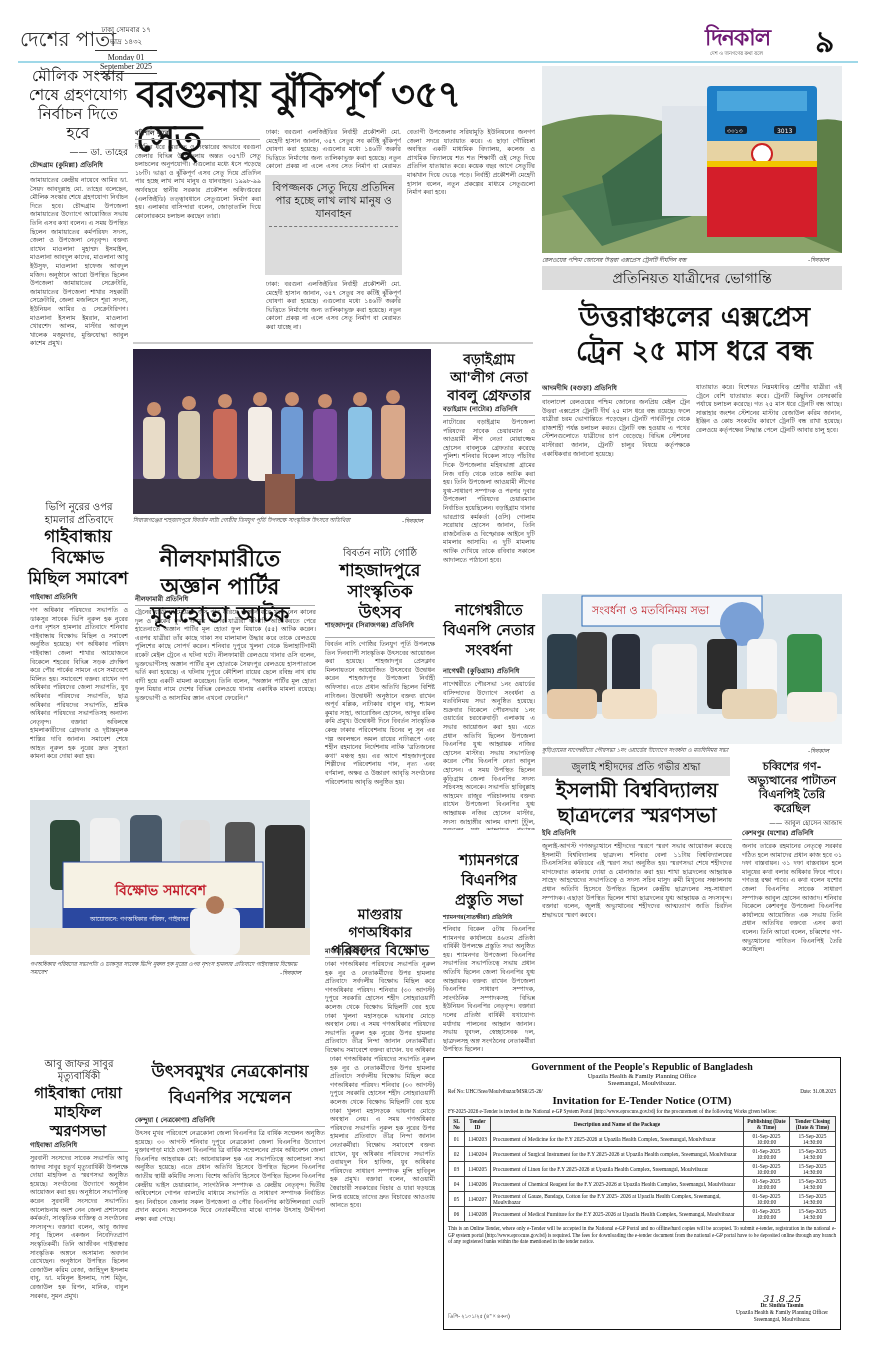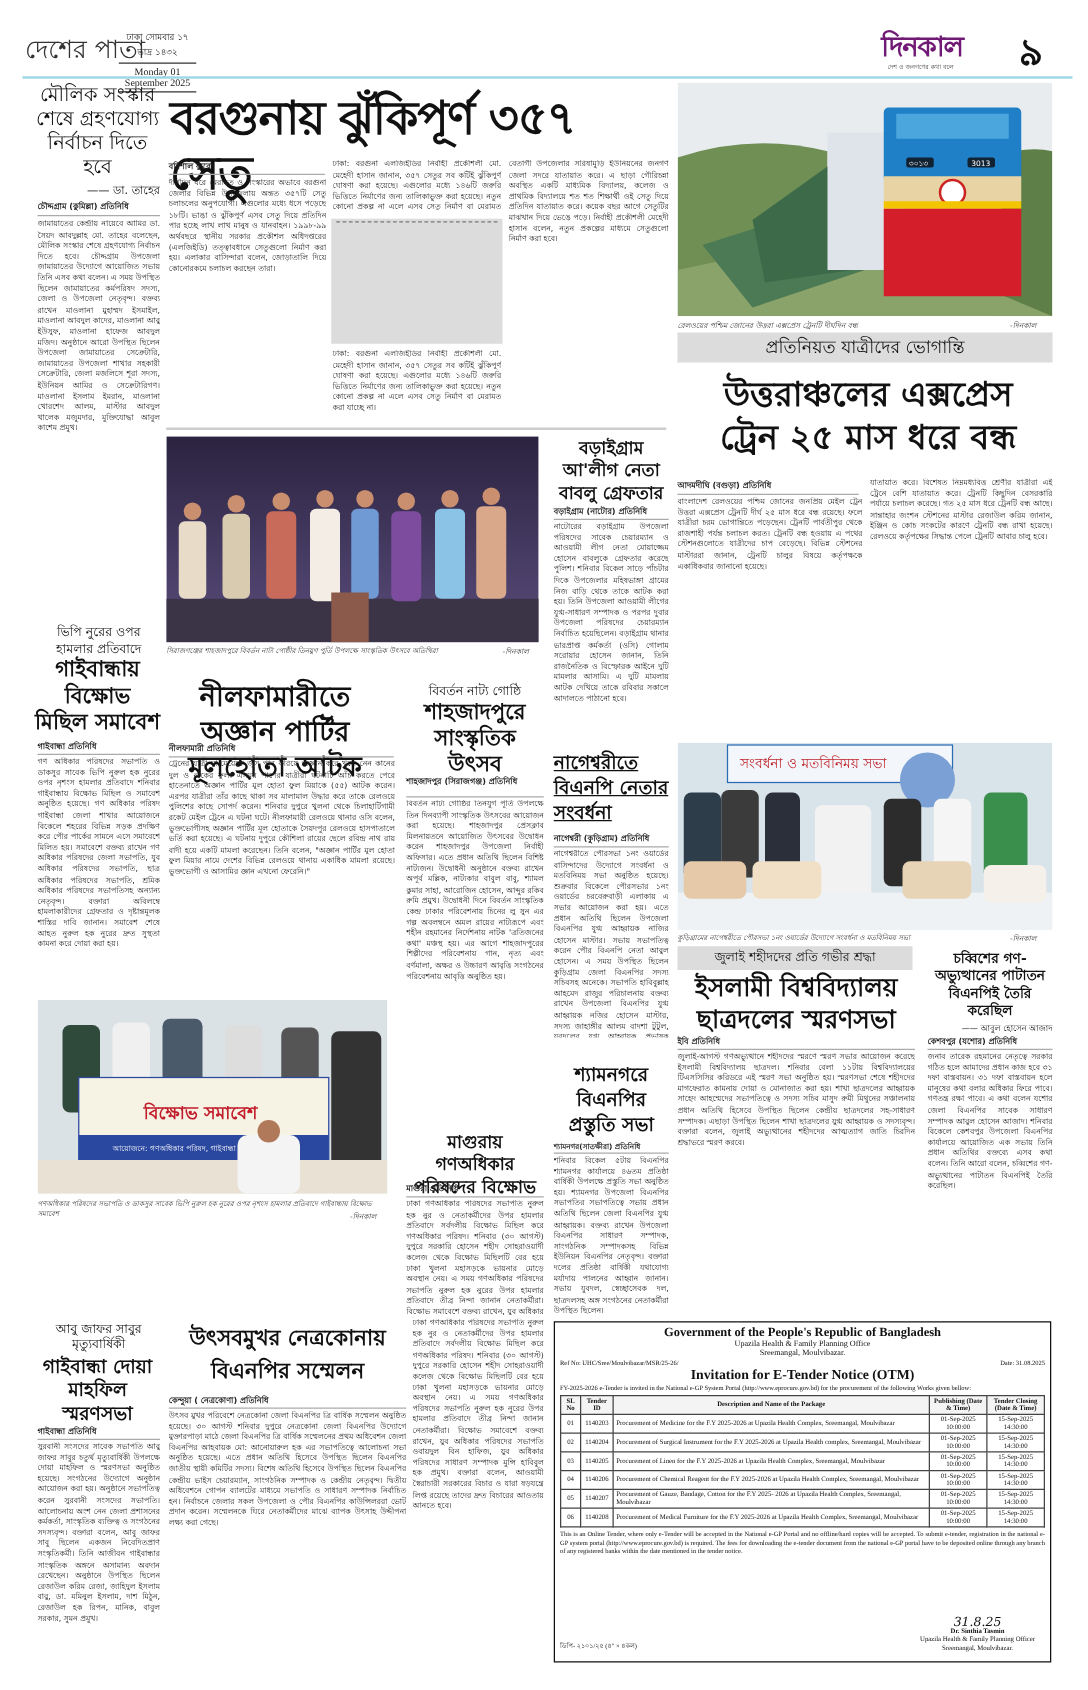--- a/index.html
+++ b/index.html
@@ -59,20 +59,21 @@
 <div class="abs txt" style="left:30px;top:176px;width:98px;height:210px;">জামায়াতের কেন্দ্রীয় নায়েবে আমির ডা. সৈয়দ আবদুল্লাহ মো. তাহের বলেছেন, মৌলিক সংস্কার শেষে গ্রহণযোগ্য নির্বাচন দিতে হবে। চৌদ্দগ্রাম উপজেলা জামায়াতের উদ্যোগে আয়োজিত সভায় তিনি এসব কথা বলেন। এ সময় উপস্থিত ছিলেন জামায়াতের কর্মপরিষদ সদস্য, জেলা ও উপজেলা নেতৃবৃন্দ। বক্তব্য রাখেন মাওলানা মুহাম্মদ ইসমাইল, মাওলানা আবদুল কাদের, মাওলানা আবু ইউসুফ, মাওলানা হাফেজ আবদুল মজিদ। অনুষ্ঠানে আরো উপস্থিত ছিলেন উপজেলা জামায়াতের সেক্রেটারি, জামায়াতের উপজেলা শাখার সহকারী সেক্রেটারি, জেলা মজলিসে শূরা সদস্য, ইউনিয়ন আমির ও সেক্রেটারিগণ। মাওলানা ইসলাম ইমরান, মাওলানা খোরশেদ আলম, মাস্টার আবদুল খালেক মজুমদার, মুক্তিযোদ্ধা আবুল কাশেম প্রমুখ।</div>
 
 <div class="abs h-xl" style="left:136px;top:73px;width:400px;font-size:37px;">বরগুনায় ঝুঁকিপূর্ণ ৩৫৭ সেতু</div>
 <div class="abs byline" style="left:135px;top:128px;">বরিশাল ব্যুরো</div>
 <div class="abs rule-light" style="left:135px;top:139px;width:125px;"></div>
 <div class="abs txt" style="left:135px;top:143px;width:126px;height:195px;">দীর্ঘদিন ধরে মেরামত ও সংস্কারের অভাবে বরগুনা জেলার বিভিন্ন উপজেলায় অন্তত ৩৫৭টি সেতু চলাচলের অনুপযোগী। এগুলোর মধ্যে ধসে পড়েছে ১৮টি। ভাঙা ও ঝুঁকিপূর্ণ এসব সেতু দিয়ে প্রতিদিন পার হচ্ছে লাখ লাখ মানুষ ও যানবাহন। ১৯৯৮-৯৯ অর্থবছরে স্থানীয় সরকার প্রকৌশল অধিদপ্তরের (এলজিইডি) তত্ত্বাবধানে সেতুগুলো নির্মাণ করা হয়। এলাকার বাসিন্দারা বলেন, জোড়াতালি দিয়ে কোনোরকমে চলাচল করছেন তারা।</div>
 <div class="abs txt" style="left:266px;top:128px;width:135px;height:40px;">ঢাকা: বরগুনা এলজিইডির নির্বাহী প্রকৌশলী মো. মেহেদী হাসান জানান, ৩৫৭ সেতুর সব কটিই ঝুঁকিপূর্ণ ঘোষণা করা হয়েছে। এগুলোর মধ্যে ১৪৬টি জরুরি ভিত্তিতে নির্মাণের জন্য তালিকাভুক্ত করা হয়েছে। নতুন কোনো প্রকল্প না এলে এসব সেতু নির্মাণ বা মেরামত করা যাচ্ছে না।</div>
 <div class="abs txt" style="left:407px;top:128px;width:128px;height:210px;">বেতাগী উপজেলার সরিষামুড়ি ইউনিয়নের জনগণ জেলা সদরে যাতায়াত করে। এ ছাড়া গৌরিচন্না অবস্থিত একটি মাধ্যমিক বিদ্যালয়, কলেজ ও প্রাথমিক বিদ্যালয়ে শত শত শিক্ষার্থী ওই সেতু দিয়ে প্রতিদিন যাতায়াত করে। কয়েক বছর আগে সেতুটির মাঝখান দিয়ে ভেঙে পড়ে। নির্বাহী প্রকৌশলী মেহেদী হাসান বলেন, নতুন প্রকল্পের মাধ্যমে সেতুগুলো নির্মাণ করা হবে।</div>
 
 <div class="abs greybox" style="left:265px;top:175px;width:137px;height:100px;">
+  <div style="padding:6px 4px 4px;text-align:center;font-size:10.5px;line-height:13px;">বিপজ্জনক সেতু দিয়ে প্রতিদিন পার হচ্ছে লাখ লাখ মানুষ ও যানবাহন</div>
   <div style="border-top:1px dashed #777;margin:2px 4px;"></div>
 </div>
 <div class="abs txt" style="left:266px;top:280px;width:135px;height:58px;">ঢাকা: বরগুনা এলজিইডির নির্বাহী প্রকৌশলী মো. মেহেদী হাসান জানান, ৩৫৭ সেতুর সব কটিই ঝুঁকিপূর্ণ ঘোষণা করা হয়েছে। এগুলোর মধ্যে ১৪৬টি জরুরি ভিত্তিতে নির্মাণের জন্য তালিকাভুক্ত করা হয়েছে। নতুন কোনো প্রকল্প না এলে এসব সেতু নির্মাণ বা মেরামত করা যাচ্ছে না।</div>
 
 <div class="abs photo" style="left:542px;top:66px;width:300px;height:187px;">
   <svg width="300" height="187" viewBox="0 0 300 187">
     <rect width="300" height="187" fill="#e8ecef"></rect>
     <path d="M0 60 Q60 40 120 55 L120 187 L0 187 Z" fill="#6f8f55"></path>
     <path d="M250 60 Q280 50 300 55 L300 187 L250 187 Z" fill="#5e7f48"></path>
     <path d="M0 150 L140 120 L300 187 L0 187 Z" fill="#8aa36a"></path>
@@ -153,21 +154,21 @@
 <div class="abs byline" style="left:135px;top:594px;">নীলফামারী প্রতিনিধি</div>
 <div class="abs rule-light" style="left:135px;top:605px;width:180px;"></div>
 <div class="abs txt" style="left:135px;top:608px;width:181px;height:187px;">ট্রেনের যাত্রী মা-মেয়েকে জুস পান করিয়ে অজ্ঞান করে খুলে নেন কানের দুল ও নাকের ফুল। এসময় পাশের যাত্রীরা ঘটনাটি আঁচ করতে পেরে হাতেনাতে অজ্ঞান পার্টির মূল হোতা ফুল মিয়াকে (৫৫) আটক করেন। এরপর যাত্রীরা তাঁর কাছে থাকা সব মালামাল উদ্ধার করে তাকে রেলওয়ে পুলিশের কাছে সোপর্দ করেন। শনিবার দুপুরে খুলনা থেকে চিলাহাটিগামী রকেট মেইল ট্রেনে এ ঘটনা ঘটে। নীলফামারী রেলওয়ে থানার ওসি বলেন, ভুক্তভোগীসহ অজ্ঞান পার্টির মূল হোতাকে সৈয়দপুর রেলওয়ে হাসপাতালে ভর্তি করা হয়েছে। এ ঘটনায় দুপুরে কৌশিলা রায়ের ছেলে রবিন্দ্র নাথ রায় বাদী হয়ে একটি মামলা করেছেন। তিনি বলেন, "অজ্ঞান পার্টির মূল হোতা ফুল মিয়ার নামে দেশের বিভিন্ন রেলওয়ে থানায় একাধিক মামলা রয়েছে। ভুক্তভোগী ও আসামির জ্ঞান এখনো ফেরেনি।"</div>
 
 <div class="abs" style="left:325px;top:545px;width:110px;text-align:center;font-size:10px;">বিবর্তন নাট্য গোষ্ঠি</div>
 <div class="abs h-md" style="left:325px;top:560px;width:110px;text-align:center;font-size:17px;line-height:21px;font-weight:800;">শাহজাদপুরে সাংস্কৃতিক উৎসব</div>
 <div class="abs byline" style="left:325px;top:620px;">শাহজাদপুর (সিরাজগঞ্জ) প্রতিনিধি</div>
 <div class="abs rule-light" style="left:325px;top:637px;width:110px;"></div>
 <div class="abs txt" style="left:325px;top:640px;width:110px;height:200px;">বিবর্তন নাট্য গোষ্ঠির তিনযুগ পূর্তি উপলক্ষে তিন দিনব্যাপী সাংস্কৃতিক উৎসবের আয়োজন করা হয়েছে। শাহজাদপুর প্রেসক্লাব মিলনায়তনে আয়োজিত উৎসবের উদ্বোধন করেন শাহজাদপুর উপজেলা নির্বাহী অফিসার। এতে প্রধান অতিথি ছিলেন বিশিষ্ট নাট্যজন। উদ্বোধনী অনুষ্ঠানে বক্তব্য রাখেন অপূর্ব মল্লিক, নাট্যকার বাবুল বাবু, শ্যামল কুমার সাহা, আরোজিন হোসেন, আব্দুর রকিব রুমি প্রমুখ। উদ্বোধনী দিনে বিবর্তন সাংস্কৃতিক কেন্দ্র ঢাকার পরিবেশনায় চিনের লু সুন এর গল্প অবলম্বনে অমল রায়ের নাট্যরূপে এবং শহীন রহমানের নির্দেশনায় নাটক 'ত্রতিজনের কথা' মঞ্চস্থ হয়। এর আগে শাহজাদপুরের শিল্পীদের পরিবেশনায় গান, নৃত্য এবং বর্ণমালা, অক্ষর ও উচ্চারণ আবৃত্তি সংগঠনের পরিবেশনায় আবৃত্তি অনুষ্ঠিত হয়।</div>
 
-<div class="abs h-md" style="left:443px;top:600px;width:92px;font-size:15px;line-height:20px;font-weight:700;text-decoration:underline;">নাগেশ্বরীতে বিএনপি নেতার সংবর্ধনা</div>
+<div class="abs h-md" style="left:443px;top:600px;width:92px;text-align:center;font-size:15px;line-height:20px;font-weight:700;">নাগেশ্বরীতে বিএনপি নেতার সংবর্ধনা</div>
 <div class="abs byline" style="left:443px;top:666px;">নাগেশ্বরী (কুড়িগ্রাম) প্রতিনিধি</div>
 <div class="abs rule-light" style="left:443px;top:677px;width:92px;"></div>
 <div class="abs txt" style="left:443px;top:680px;width:92px;height:150px;">নাগেশ্বরীতে পৌরসভা ১নং ওয়ার্ডের বাসিন্দাদের উদ্যোগে সংবর্ধনা ও মতবিনিময় সভা অনুষ্ঠিত হয়েছে। শুক্রবার বিকেলে পৌরসভার ১নং ওয়ার্ডের চরবেরুবাড়ী এলাকায় এ সভার আয়োজন করা হয়। এতে প্রধান অতিথি ছিলেন উপজেলা বিএনপির যুগ্ম আহ্বায়ক নাজির হোসেন মাস্টার। সভায় সভাপতিত্ব করেন পৌর বিএনপি নেতা আবুল হোসেন। এ সময় উপস্থিত ছিলেন কুড়িগ্রাম জেলা বিএনপির সদস্য সচিবসহ অনেকে। সভাপতি হাবিবুল্লাহ আহমেদ রাজুর পরিচালনায় বক্তব্য রাখেন উপজেলা বিএনপির যুগ্ম আহ্বায়ক নজির হোসেন মাস্টার, সদস্য জাহাঙ্গীর আলম বাদশা টুটুল, যুবদলের যুগ্ম আহ্বায়ক প্রভাষক ফরহাদ হোসেন, পৌর যুগ্ম আহ্বায়ক মোজাম্মেল হক, শরিফ মাস্টার, সমাজ সেবক জাহাঙ্গীর আলমসহ অনেকে।</div>
 
 <div class="abs photo" style="left:542px;top:594px;width:300px;height:160px;">
   <svg width="300" height="150" viewBox="0 0 300 150">
     <rect width="300" height="150" fill="#d9e3ea"></rect>
     <rect x="40" y="2" width="180" height="30" fill="#f3f6fa" stroke="#2a6bb5"></rect>
     <text x="50" y="20" font-size="11" fill="#c0262d" font-family="DejaVu Sans, sans-serif">সংবর্ধনা ও মতবিনিময় সভা</text>
     <circle cx="200" cy="30" r="22" fill="#7aa0d6"></circle>

